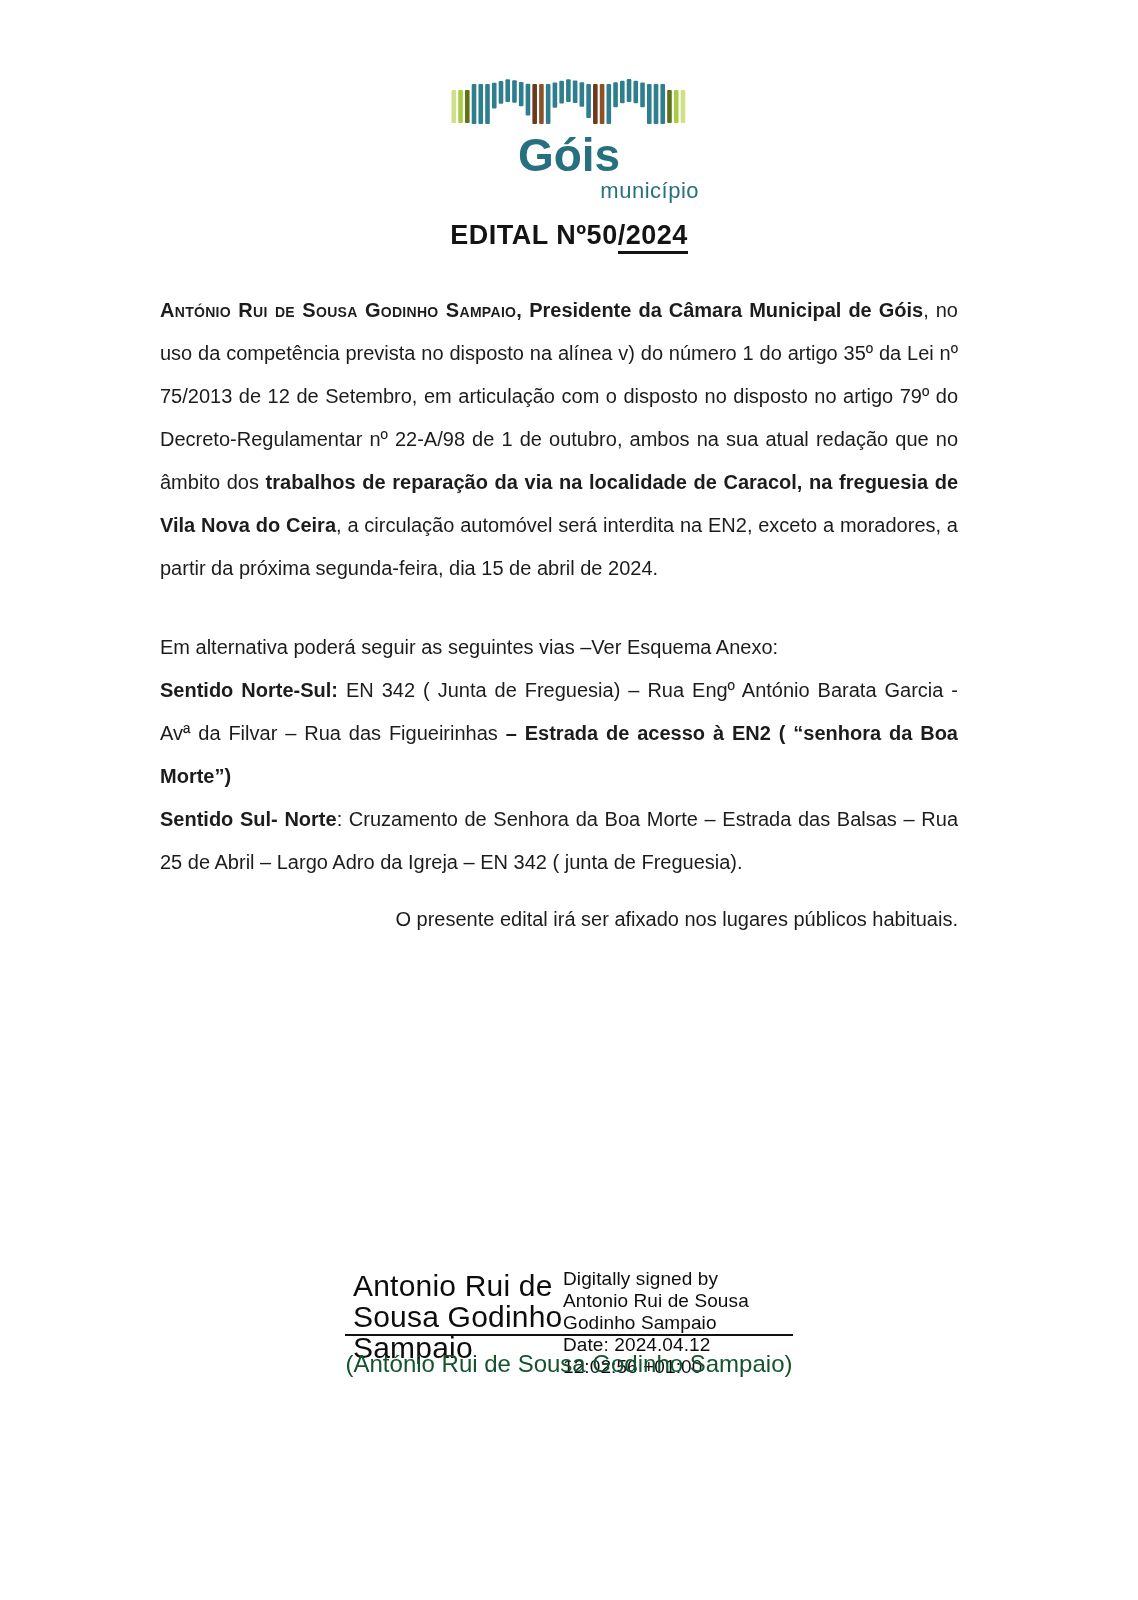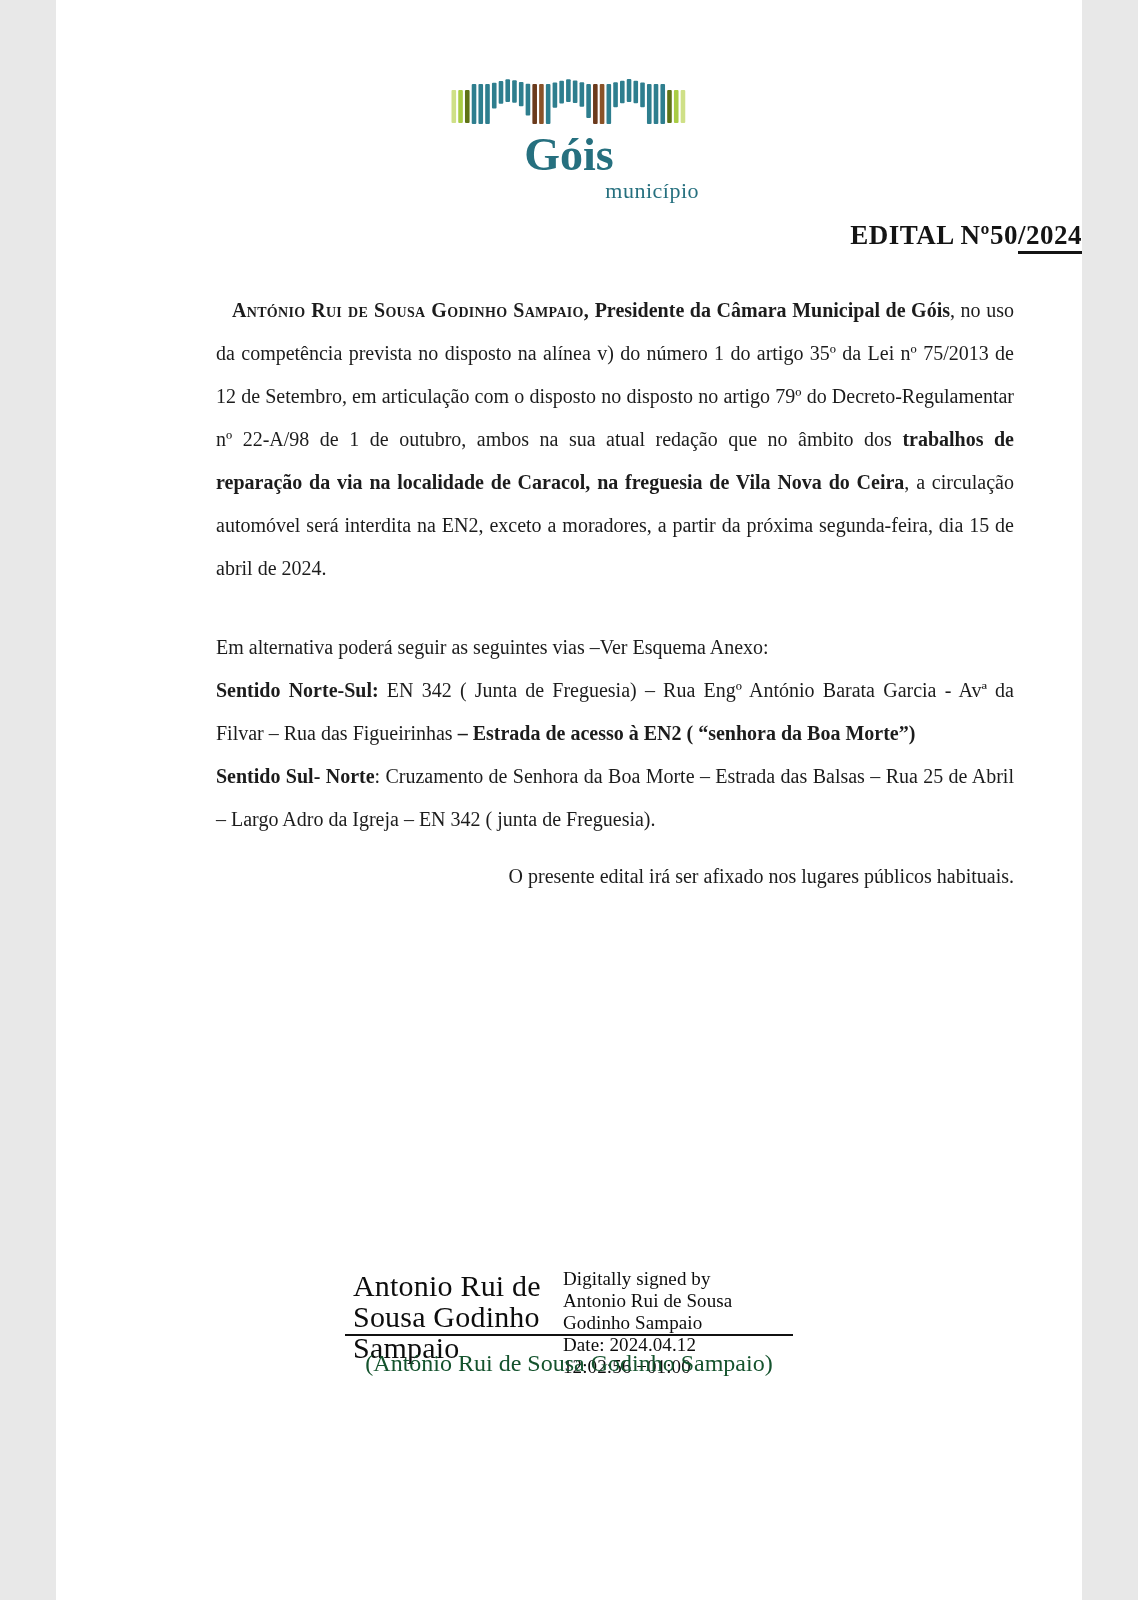--- a/index.html
+++ b/index.html
@@ -1,21 +1,21 @@
 <!DOCTYPE html>
 <html><head>
 <meta charset="utf-8">
 <style>
   html,body{margin:0;padding:0;background:#e8e8e8;}
   .page{
     position:relative;
-    width:1026px;height:1600px;
+    width:1138px;height:1600px;
     margin:0 auto;
     background:#ffffff;
-    font-family:Liberation Serif, serif;
+    font-family:Liberation Sans, sans-serif;
     color:#1b1b1b;
     overflow:hidden;
   }
   
   .logo{
     position:absolute;top:74px;left:50%;transform:translateX(-50%);
     width:260px;text-align:center;
   }
   .logo svg{display:block;margin:0 auto;}
   .wordmark{
@@ -23,33 +23,33 @@
     line-height:1.0;margin-top:6px;
   }
   .subtitle{
     font-size:22px;font-weight:normal;line-height:1.0;margin-top:2px;
     letter-spacing:0.5px;
     text-align:right;
   }
   
   .title{
     position:absolute;top:220px;left:0;width:100%;
-    text-align:right;font-size:27px;font-weight:bold;color:#141414;
+    text-align:center;font-size:27px;font-weight:bold;color:#141414;
     letter-spacing:0.5px;
   }
   .title .u{border-bottom:3px solid #141414;padding-bottom:1px;}
   
   .content{
     position:absolute;left:160px;top:289px;width:798px;
     font-size:20px;line-height:43px;color:#1c1c1c;
   }
   .content p{margin:0;text-align:justify;}
   .content p.left{text-align:left;}
   .content .b{font-weight:bold;}
-  .content .sc{font-variant:small-caps;font-weight:bold;letter-spacing:0.3px;margin-left:16px;}
+  .content .sc{font-variant:small-caps;font-weight:bold;letter-spacing:0.3px;}
   #p2a{margin-top:36px;}
   #p5{margin-top:25px;}
   #p6{margin-top:14px;text-align:right;}
   .centerline{
     position:absolute;left:160px;width:798px;text-align:center;
     font-size:20px;color:#1c1c1c;
   }
   #place-date{top:1085px;}
   #signer-title{top:1140px;}
   

